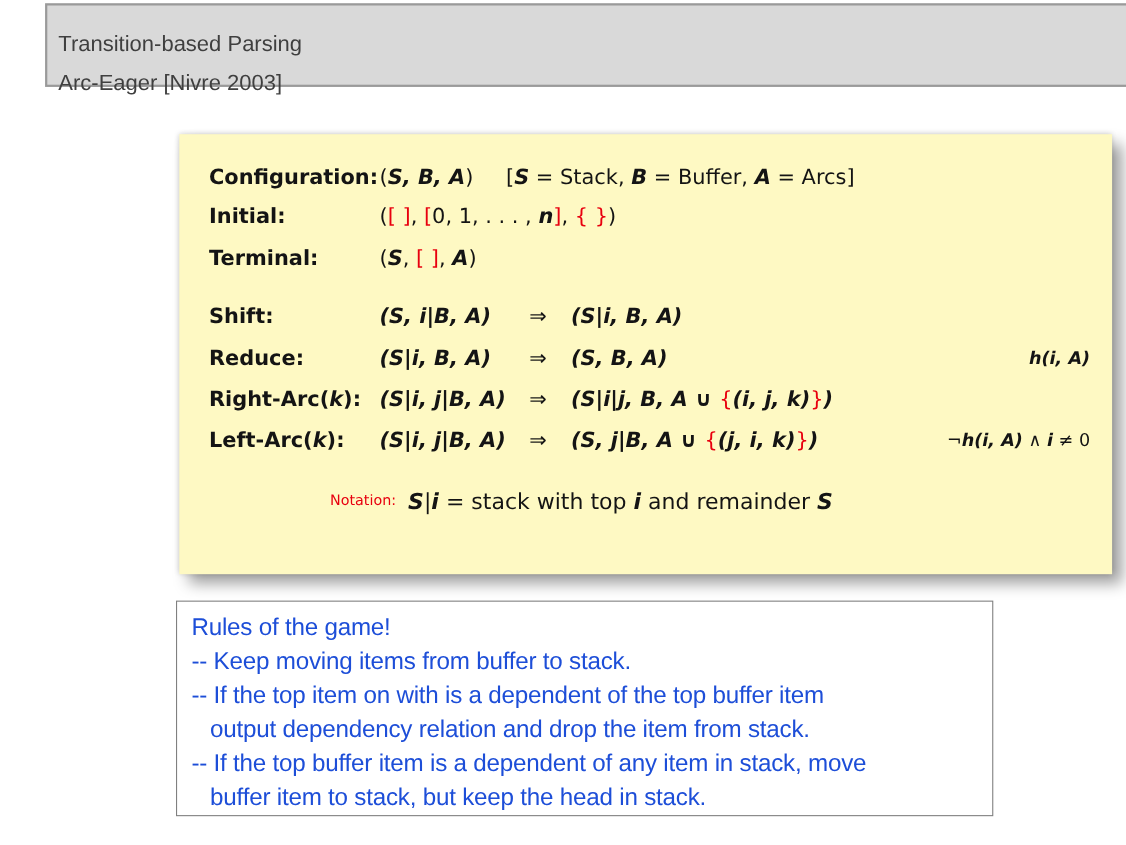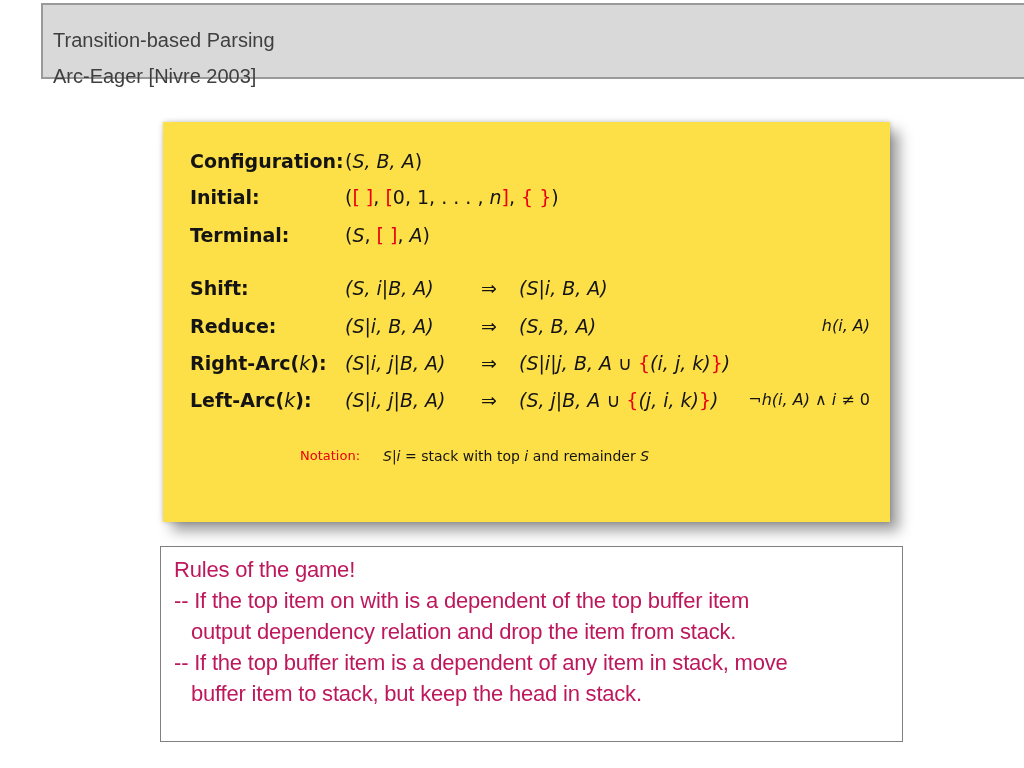--- a/index.html
+++ b/index.html
@@ -23,22 +23,22 @@
     line-height: 36px;
     padding: 17px 0 0 10px;
     letter-spacing: 0px;
     margin-left: 37px;
   }
 
   
   .figure {
     position: absolute;
     left: 163px; top: 122px;
-    width: 727px; height: 400px;
-    background: #fde047;
+    width: 848px; height: 400px;
+    background: #fef9c3;
     box-shadow: 0 0 5px rgba(0,0,0,0.22), 9px 9px 13px rgba(0,0,0,0.38);
     font-family: "DejaVu Sans", sans-serif;
     color: #141414;
   }
   .frow {
     position: absolute;
     left: 0; width: 100%;
     height: 28px; line-height: 28px;
     font-size: 19px;
   }
@@ -53,64 +53,65 @@
   .notation-label {
     position: absolute;
     left: 137px; top: 322px;
     height: 24px; line-height: 24px;
     font-size: 13px;
     color: var(--accent-red);
     white-space: nowrap;
   }
   .nline {
     position: absolute;
-    left: 220px;
+    left: 208px;
     height: 24px; line-height: 24px;
-    font-size: 14px;
+    font-size: 20px;
     white-space: nowrap;
   }
   .nline.n0 { top: 322px; }
   .nline.n1 { top: 346px; }
   .nline.n2 { top: 369px; }
 
   
   .seg-u { font-style: normal; }
-  .seg-m { font-style: italic; }
+  .seg-m { font-style: italic; font-weight: bold; }
   .seg-b { font-weight: 700; }
   .seg-r { color: var(--accent-red); }
 
   
   .rules-box {
     position: absolute;
     left: 160px; top: 546px;
     width: 743px; height: 196px;
     background: #ffffff;
     border: 1px solid var(--rules-border);
     padding: 7px 8px 0 13px;
     font-size: 22px;
     line-height: 31px;
-    color: #be185d;
+    color: #1d4ed8;
     letter-spacing: -0.2px;
   }
   .rules-box .rline { white-space: nowrap; }
   .rules-box .rline.indent { padding-left: 17px; }
 </style>
 </head>
 <body>
 
 <div class="title-box">
   <div>Transition-based Parsing</div>
   <div>Arc-Eager [Nivre 2003]</div>
 </div>
 
 <div class="figure">
 
   <div class="frow" style="top:25px">
     <span class="fc c-label"><span class="seg-b">Configuration:</span></span>
     <span class="fc c-before"><span class="seg-u">(</span><span class="seg-m">S, B, A</span><span class="seg-u">)</span></span>
+    <span class="fc c-note"><span class="seg-u">[</span><span class="seg-m">S</span><span class="seg-u"> = Stack, </span><span class="seg-m">B</span><span class="seg-u"> = Buffer, </span><span class="seg-m">A</span><span class="seg-u"> = Arcs]</span></span>
   </div>
 
   <div class="frow" style="top:61px">
     <span class="fc c-label"><span class="seg-b">Initial:</span></span>
     <span class="fc c-before"><span class="seg-u">(</span><span class="seg-r">[ ]</span><span class="seg-u">, </span><span class="seg-r">[</span><span class="seg-u">0, 1, . . . , </span><span class="seg-m">n</span><span class="seg-r">]</span><span class="seg-u">, </span><span class="seg-r">{ }</span><span class="seg-u">)</span></span>
   </div>
 
   <div class="frow" style="top:99px">
     <span class="fc c-label"><span class="seg-b">Terminal:</span></span>
     <span class="fc c-before"><span class="seg-u">(</span><span class="seg-m">S</span><span class="seg-u">, </span><span class="seg-r">[ ]</span><span class="seg-u">, </span><span class="seg-m">A</span><span class="seg-u">)</span></span>
@@ -146,17 +147,18 @@
     <span class="fc c-cond"><span class="seg-u">¬</span><span class="seg-m">h(i, A)</span><span class="seg-u"> ∧ </span><span class="seg-m">i</span><span class="seg-u"> ≠ 0</span></span>
   </div>
 
   <span class="notation-label"><span class="seg-r">Notation:</span></span>
   <div class="nline n0"><span class="seg-m">S</span><span class="seg-u">|</span><span class="seg-m">i</span><span class="seg-u"> = stack with top </span><span class="seg-m">i</span><span class="seg-u"> and remainder </span><span class="seg-m">S</span></div>
 
 </div>
 
 <div class="rules-box">
   <div class="rline">Rules of the game!</div>
+  <div class="rline">-- Keep moving items from buffer to stack.</div>
   <div class="rline">-- If the top item on with is a dependent of the top buffer item</div>
   <div class="rline indent">output dependency relation and drop the item from stack.</div>
   <div class="rline">-- If the top buffer item is a dependent of any item in stack, move</div>
   <div class="rline indent">buffer item to stack, but keep the head in stack.</div>
 </div>
 
 </body></html>

